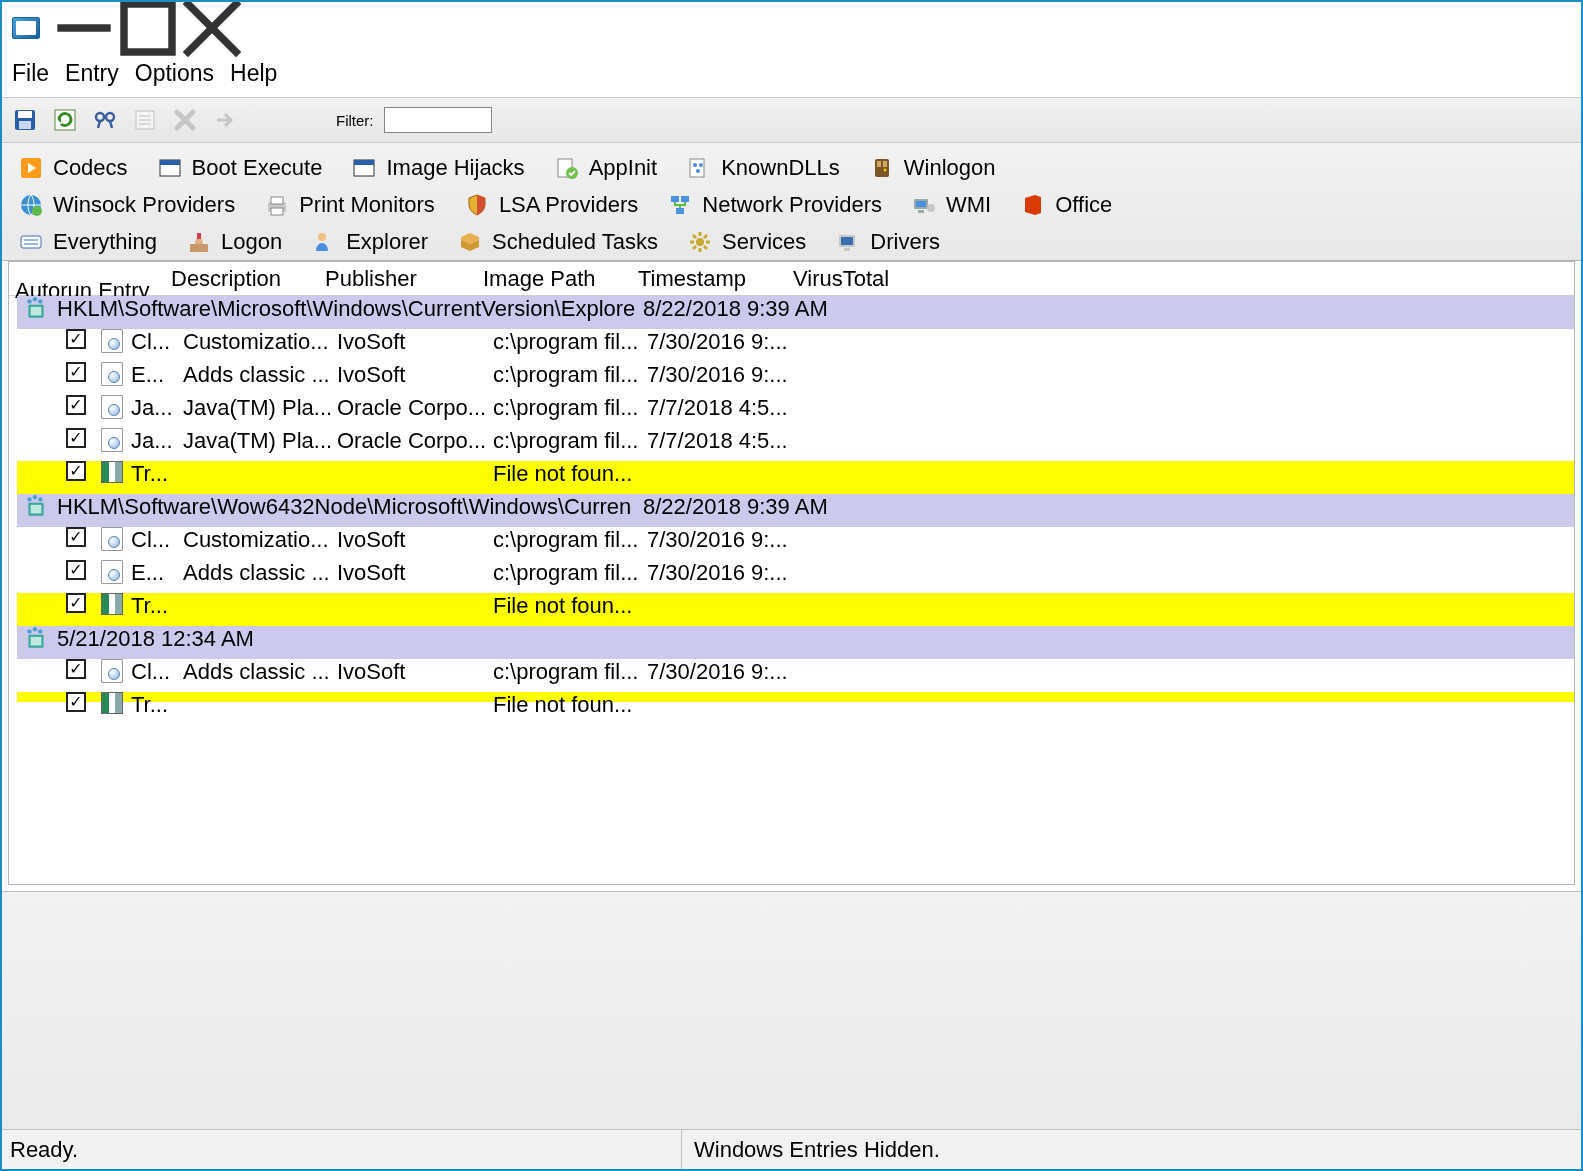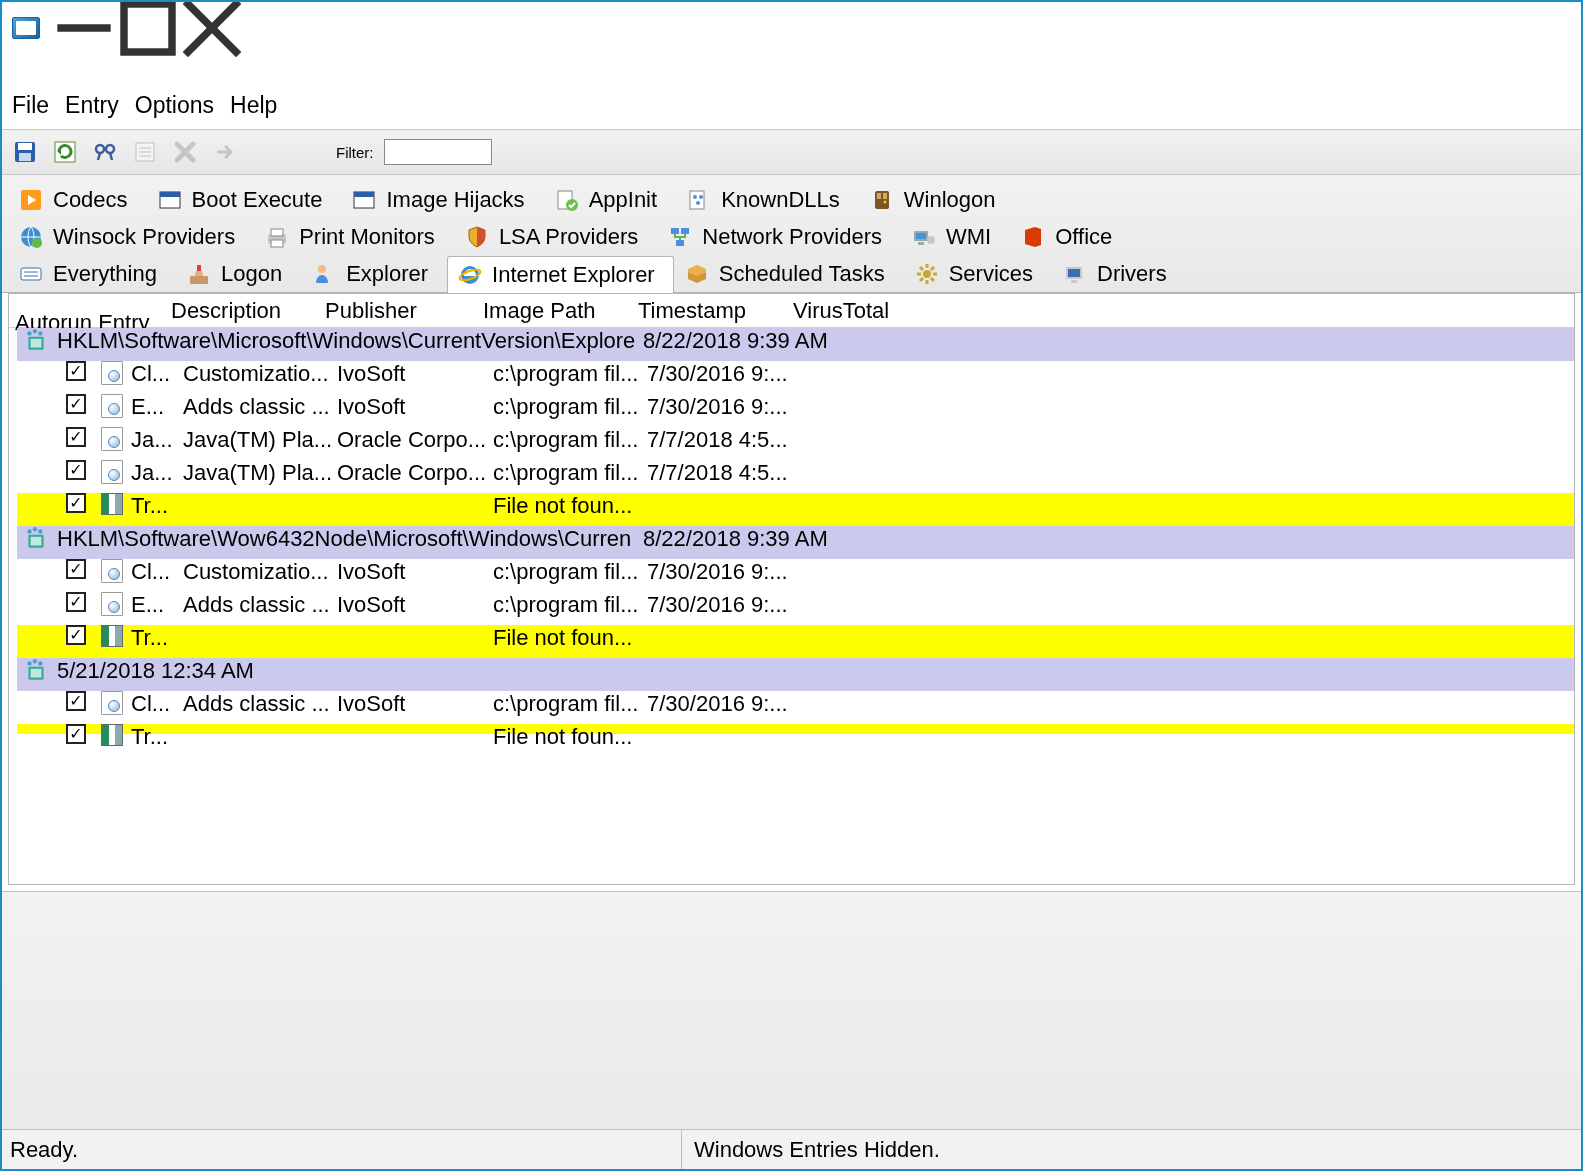--- a/index.html
+++ b/index.html
@@ -38,21 +38,21 @@
     width: 64px; height: 44px;
     display:flex; align-items:center; justify-content:center;
     font-family: "Segoe UI Symbol", sans-serif;
     font-size: 18px; color:#333;
   }
   
   .menubar {
     display:flex; gap: 0; padding: 4px 4px 8px 4px;
     font-size: 23px;
   }
-  .menubar span { padding: 2px 10px 2px 6px; margin-top: 32px; }
+  .menubar span { padding: 2px 10px 2px 6px; }
   
   .toolbar {
     background: linear-gradient(#f2f2f2,#e6e6e6);
     border-top: 1px solid #c9c9c9;
     border-bottom: 1px solid #c9c9c9;
     display:flex; align-items:center; gap:10px;
     padding: 4px 8px;
     height: 46px;
   }
   .tbtn {
@@ -393,30 +393,20 @@
       </div>
       <div class="tab">
         <span class="ticon">
           <svg viewBox="0 0 24 24">
             <circle cx="10" cy="7" r="4" fill="#f0c080"></circle>
             <path d="M4 21c0-5 3-8 6-8s6 3 6 8z" fill="#4a8fe0"></path>
           </svg>
         </span>
         <span>Explorer</span>
       </div>
-      <div class="tab active">
-        <span class="ticon">
-          <svg viewBox="0 0 24 24">
-            <circle cx="12" cy="12" r="9" fill="#3a8fd0"></circle>
-            <path d="M6 13h12c0-4-3-7-6-7s-6 3-6 7z" fill="#fff"></path>
-            <ellipse cx="12" cy="12" rx="11" ry="4" fill="none" stroke="#f0b000" stroke-width="2" transform="rotate(-20 12 12)"></ellipse>
-          </svg>
-        </span>
-        <span>Internet Explorer</span>
-      </div>
       <div class="tab">
         <span class="ticon">
           <svg viewBox="0 0 24 24">
             <path d="M3 7l9-4 9 4v3l-9 4-9-4z" fill="#e8b050"></path>
             <path d="M3 10v7l9 4 9-4v-7l-9 4z" fill="#d09830"></path>
           </svg>
         </span>
         <span>Scheduled Tasks</span>
       </div>
       <div class="tab">

